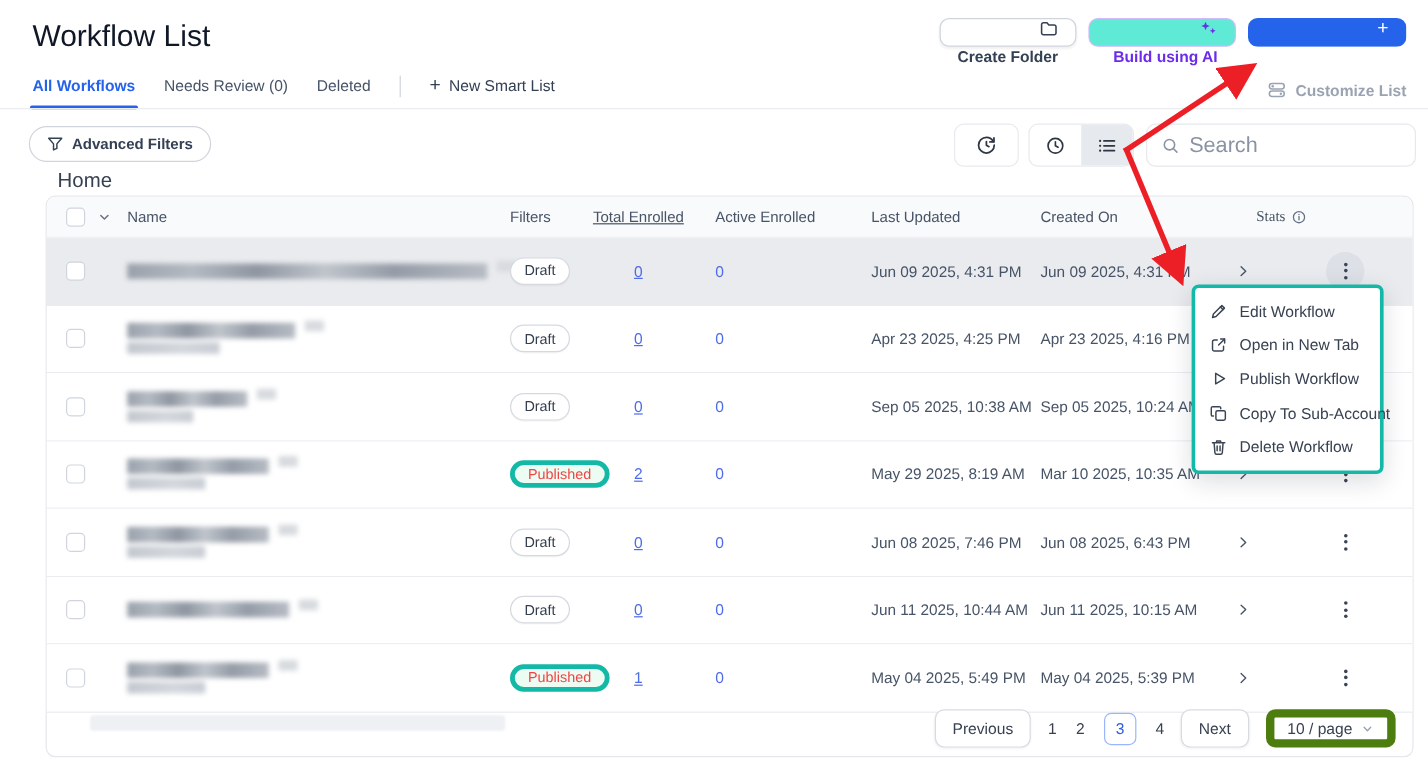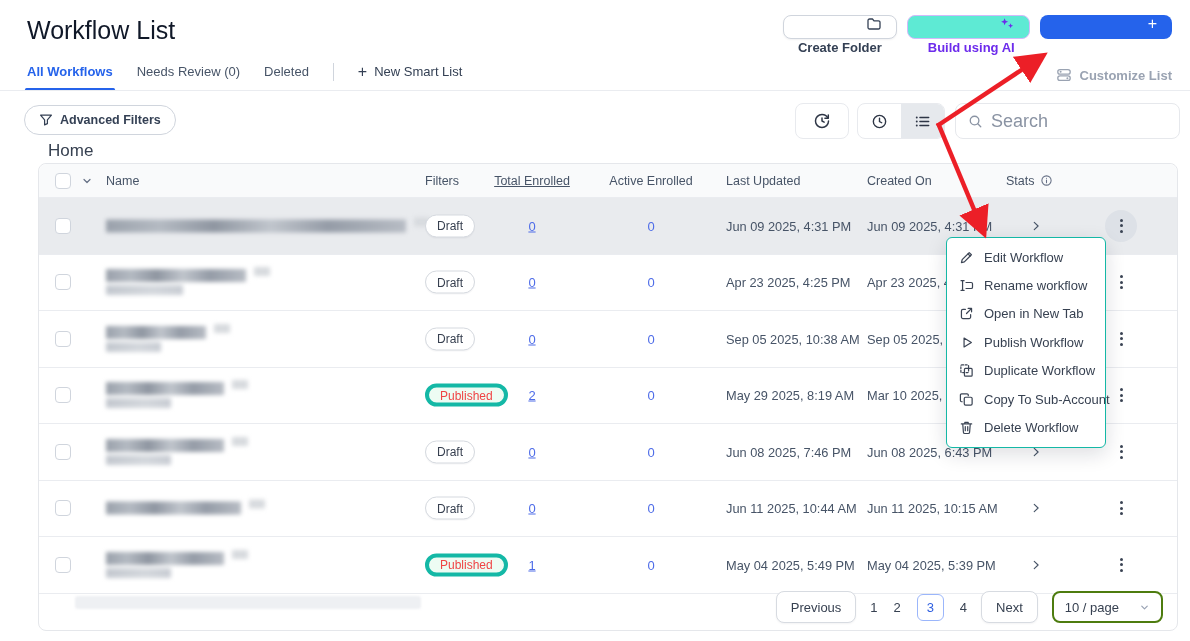--- a/index.html
+++ b/index.html
@@ -59,23 +59,23 @@
            border-radius:8px 8px 0 0; font-size:12.5px; font-weight:500; color:#475467; }
   .hcell { position:absolute; top:50%; transform:translateY(-50%); white-space:nowrap; }
   .trow { position:relative; height:56.5px; border-bottom:1px solid #eaecf0; background:#fff; }
   .trow.highlighted { background:#e9ebee; }
   .cell { position:absolute; top:50%; transform:translateY(-50%); white-space:nowrap; }
   .cb { position:absolute; left:16px; top:50%; transform:translateY(-50%); width:16px; height:16px;
         border:1.4px solid #d0d5dd; border-radius:4px; background:#fff; cursor:pointer; }
   .head-chev { position:absolute; left:42px; top:50%; transform:translateY(-50%); color:#667085; display:flex; cursor:pointer; }
   .col-name { left:67px; } .col-status { left:386px; }
   .col-total { left:438px; width:110px; text-align:center;text-decoration:underline; }
-  .col-active { left:557px; width:110px; text-align:center; }
+  .col-active { left:557px; width:110px; text-align:left; }
   .col-updated { left:687px; } .col-created { left:828px; }
-  .col-stats { left:967px; width:60px; text-align:center; display:flex; align-items:center; justify-content:flex-start; gap:5px; }
+  .col-stats { left:999px; width:60px; text-align:center; display:flex; align-items:center; justify-content:center; gap:5px;font-family:Liberation Serif, serif; }
 
   .nameblur { position:absolute; left:67px; top:50%; transform:translateY(-50%); filter:blur(2px); }
   .nb-line1 { display:flex; align-items:flex-start; gap:8px; }
   .bar { display:block; height:13px; border-radius:1px;
          background:linear-gradient(90deg,#9aa1ab 0%,#b4bac2 18%,#8f96a1 36%,#c0c5cc 55%,#959ca7 74%,#b7bcc4 100%); }
   .tail { display:block; width:16px; height:9px; margin-top:-2px; background:#d7dade; border-radius:1px; }
   .bar2 { display:block; height:10px; margin-top:3px; border-radius:1px;
           background:linear-gradient(90deg,#c3c8cf,#d4d8dd 60%,#c9cdd4); }
 
   .badge { display:inline-flex; align-items:center; height:23px; padding:0 11px; border-radius:12px;
@@ -99,28 +99,28 @@
   
   .pagination { position:absolute; right:14px; bottom:6px; height:34px; display:flex; align-items:center; gap:14px; }
   .pg-btn { height:32px; padding:0 14px; display:inline-flex; align-items:center; border:1px solid #d7dbe1;
             border-radius:8px; background:#fff; font-size:13px; font-weight:500; color:#374151;
             box-shadow:0 1px 2px rgba(16,24,40,.05); cursor:pointer; font-family:inherit; }
   .pages { display:flex; align-items:center; gap:16px; }
   .page-num { font-size:13px; font-weight:500; color:#374151; cursor:pointer; background:none; border:none;
               font-family:inherit; }
   .page-num.current { width:27px; height:27px; display:inline-flex; align-items:center; justify-content:center;
                       border:1px solid #9bb6fb; border-radius:6px; color:#2f5fe0; background:#fff; }
-  .page-size { height:32px; padding:0 11px; display:inline-flex; align-items:center; gap:20px;
-               border:2px solid #4d7c0f; border-radius:8px; background:#fff; font-size:13px; color:#374151;
+  .page-size { height:32px; padding:0 11px; display:inline-flex; align-items:center; gap:7px;
+               border:7px solid #4d7c0f; border-radius:8px; background:#fff; font-size:13px; color:#374151;
                cursor:pointer;text-align:center; }
   .page-size .chev { color:#98a2b3; display:flex; }
 
   
-  .context-menu { position:absolute; left:946px; top:237px; width:160px; background:#fff; border-radius:6px;
-                  border:1px solid #14b8a6; box-shadow:0 6px 20px rgba(16,24,40,.14); padding:5px 0; z-index:40; }
+  .context-menu { position:absolute; left:993px; top:237px; width:160px; background:#fff; border-radius:6px;
+                  border:3px solid #14b8a6; box-shadow:0 6px 20px rgba(16,24,40,.14); padding:5px 0; z-index:40; }
   .menu-item { height:28.4px; display:flex; align-items:center; gap:10px; padding:0 12px; font-size:13px;
                color:#374151; cursor:pointer; white-space:nowrap; }
   .menu-item .mi-icon { display:flex; color:#3b4454; flex:0 0 auto; }
 
   
   .arrows { position:absolute; left:0; top:0; z-index:60; pointer-events:none; }
 </style>
 </head>
 <body>
 
@@ -450,52 +450,34 @@
         <svg width="15" height="15" viewBox="0 0 16 16" fill="none" stroke="currentColor" stroke-width="1.3" stroke-linecap="round" stroke-linejoin="round">
           <path d="M2.6 13.4l.8-3.1 7.5-7.5 2.3 2.3-7.5 7.5-3.1.8z"></path>
           <path d="M9.6 4.1l2.3 2.3"></path>
         </svg>
       </span>
       <span>Edit Workflow</span>
     </div>
     <div class="menu-item">
       <span class="mi-icon">
         <svg width="15" height="15" viewBox="0 0 16 16" fill="none" stroke="currentColor" stroke-width="1.3" stroke-linecap="round" stroke-linejoin="round">
-          <path d="M7.5 4.8H13a1.4 1.4 0 0 1 1.4 1.4v3.6A1.4 1.4 0 0 1 13 11.2H7.5"></path>
-          <path d="M2.2 2.8h3.2M2.2 13.2h3.2M3.8 2.8v10.4"></path>
-        </svg>
-      </span>
-      <span>Rename workflow</span>
-    </div>
-    <div class="menu-item">
-      <span class="mi-icon">
-        <svg width="15" height="15" viewBox="0 0 16 16" fill="none" stroke="currentColor" stroke-width="1.3" stroke-linecap="round" stroke-linejoin="round">
           <path d="M6.8 3.6H4.2a1.6 1.6 0 0 0-1.6 1.6v6.6a1.6 1.6 0 0 0 1.6 1.6h6.6a1.6 1.6 0 0 0 1.6-1.6V9.2"></path>
           <path d="M9.8 2.6h3.6v3.6"></path>
           <path d="M13.2 2.8L8 8"></path>
         </svg>
       </span>
       <span>Open in New Tab</span>
     </div>
     <div class="menu-item">
       <span class="mi-icon">
         <svg width="15" height="15" viewBox="0 0 16 16" fill="none" stroke="currentColor" stroke-width="1.3" stroke-linecap="round" stroke-linejoin="round">
           <path d="M5.4 3.3v9.4l7.8-4.7-7.8-4.7z"></path>
         </svg>
       </span>
       <span>Publish Workflow</span>
-    </div>
-    <div class="menu-item">
-      <span class="mi-icon">
-        <svg width="15" height="15" viewBox="0 0 16 16" fill="none" stroke="currentColor" stroke-width="1.3" stroke-linecap="round" stroke-linejoin="round">
-          <rect x="2" y="2" width="8.2" height="8.2" rx="1" stroke-dasharray="2 1.7"></rect>
-          <rect x="5.8" y="5.8" width="8.2" height="8.2" rx="1"></rect>
-        </svg>
-      </span>
-      <span>Duplicate Workflow</span>
     </div>
     <div class="menu-item">
       <span class="mi-icon">
         <svg width="15" height="15" viewBox="0 0 16 16" fill="none" stroke="currentColor" stroke-width="1.3" stroke-linecap="round" stroke-linejoin="round">
           <rect x="5.6" y="5.6" width="8.4" height="8.4" rx="1.4"></rect>
           <path d="M3.4 10.4h-.6A1.3 1.3 0 0 1 1.5 9.1V3.3A1.3 1.3 0 0 1 2.8 2h5.8a1.3 1.3 0 0 1 1.3 1.3v.6"></path>
         </svg>
       </span>
       <span>Copy To Sub-Account</span>
     </div>

